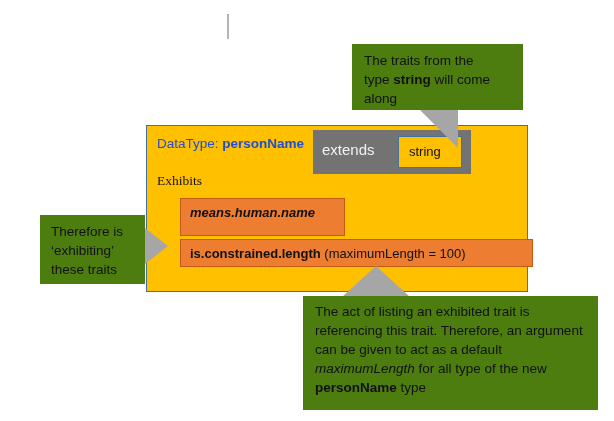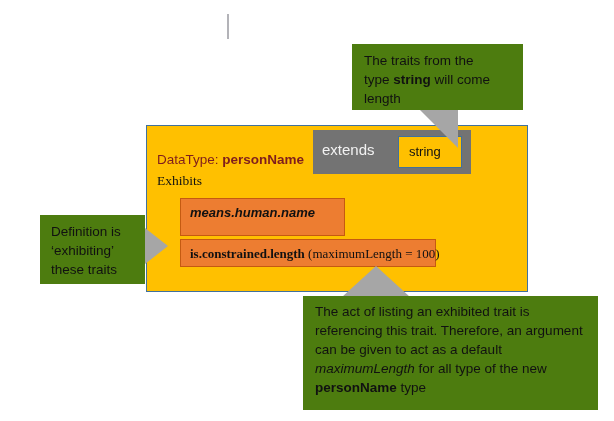--- a/index.html
+++ b/index.html
@@ -33,23 +33,23 @@
     top: 125px;
     width: 382px;
     height: 167px;
     background: #ffc000;
     border: 1.5px solid #41719c;
     box-sizing: border-box;
   }
   .dt-title {
     position: absolute;
     left: 10px;
-    top: 26px;
+    top: 10px;
     font-size: 13.5px;
-    color: #7f1d1d;
+    color: #1d4ed8;
     white-space: nowrap;
   }
   .dt-title b { font-weight: bold; }
   .dt-exhibits {
     position: absolute;
     left: 10px;
     top: 47px;
     font-size: 13.5px;
     color: #111111;
     font-family: Liberation Serif, serif;
@@ -102,21 +102,21 @@
   .trait-chip .chip-inner {
     position: absolute;
     left: 9px;
     top: 6px;
   }
   .trait-chip b { font-weight: bold; }
   #trait-means {
     left: 180px; top: 198px; width: 165px; height: 38px; font-style: italic;
   }
   #trait-constrained {
-    left: 180px; top: 239px; width: 256px; height: 28px; font-family: Liberation Serif, serif;
+    left: 180px; top: 239px; width: 353px; height: 28px;
   }
 
   
   .callout {
     position: absolute;
     background: #4d7c0f;
     color: #111111;
     box-sizing: border-box;
   }
   .callout .ctext {
@@ -196,28 +196,28 @@
 
   <div class="trait-chip" id="trait-constrained">
     <span class="chip-inner"><b>is.constrained.length</b><span> (maximumLength = 100)</span></span>
   </div>
 
   <div class="tail-top"></div>
   <div class="callout" id="callout-top">
     <div class="ctext">
       <span>The traits from the</span><br>
       <span>type </span><b>string</b><span> will come</span><br>
-      <span>length</span>
+      <span>along</span>
     </div>
   </div>
 
   <div class="tail-left"></div>
   <div class="callout" id="callout-left">
     <div class="ctext">
-      <span>Definition is</span><br>
+      <span>Therefore is</span><br>
       <span>‘exhibiting’</span><br>
       <span>these traits</span>
     </div>
   </div>
 
   <div class="tail-bottom"></div>
   <div class="callout" id="callout-bottom">
     <div class="ctext"><span>The act of listing an exhibited trait is referencing this trait. Therefore, an argument can be given to act as a default </span><i>maximumLength</i><span> for all type of the new </span><b>personName</b><span> type</span></div>
   </div>
 

